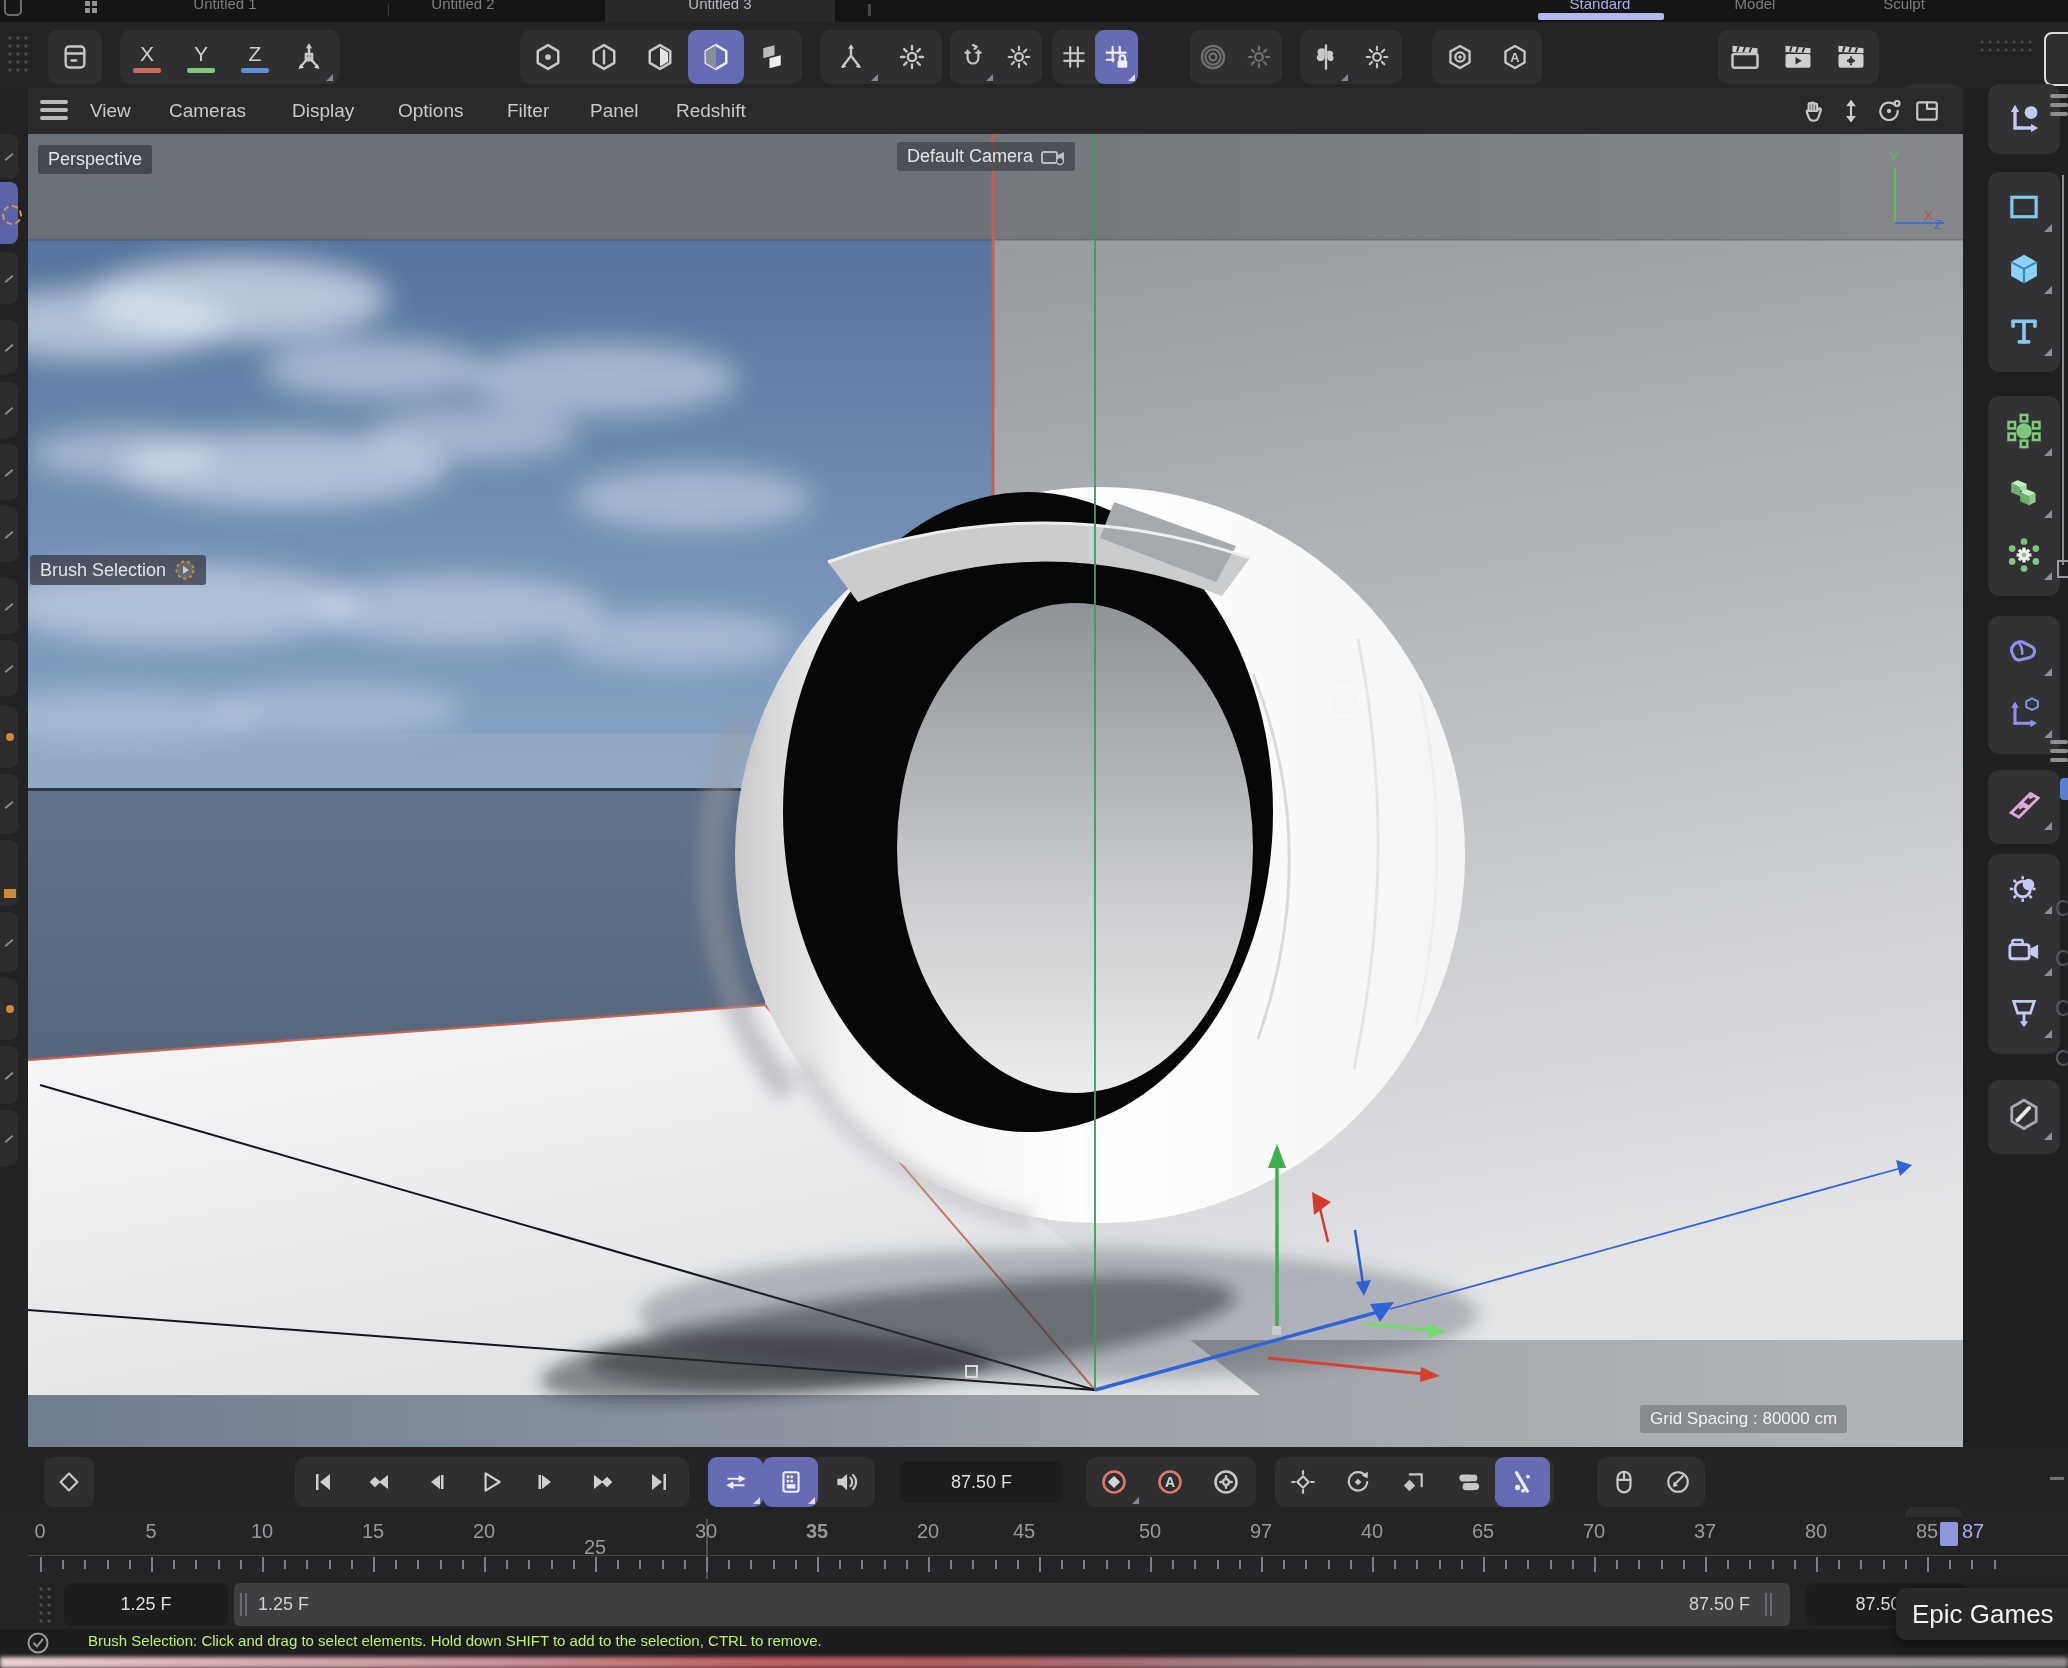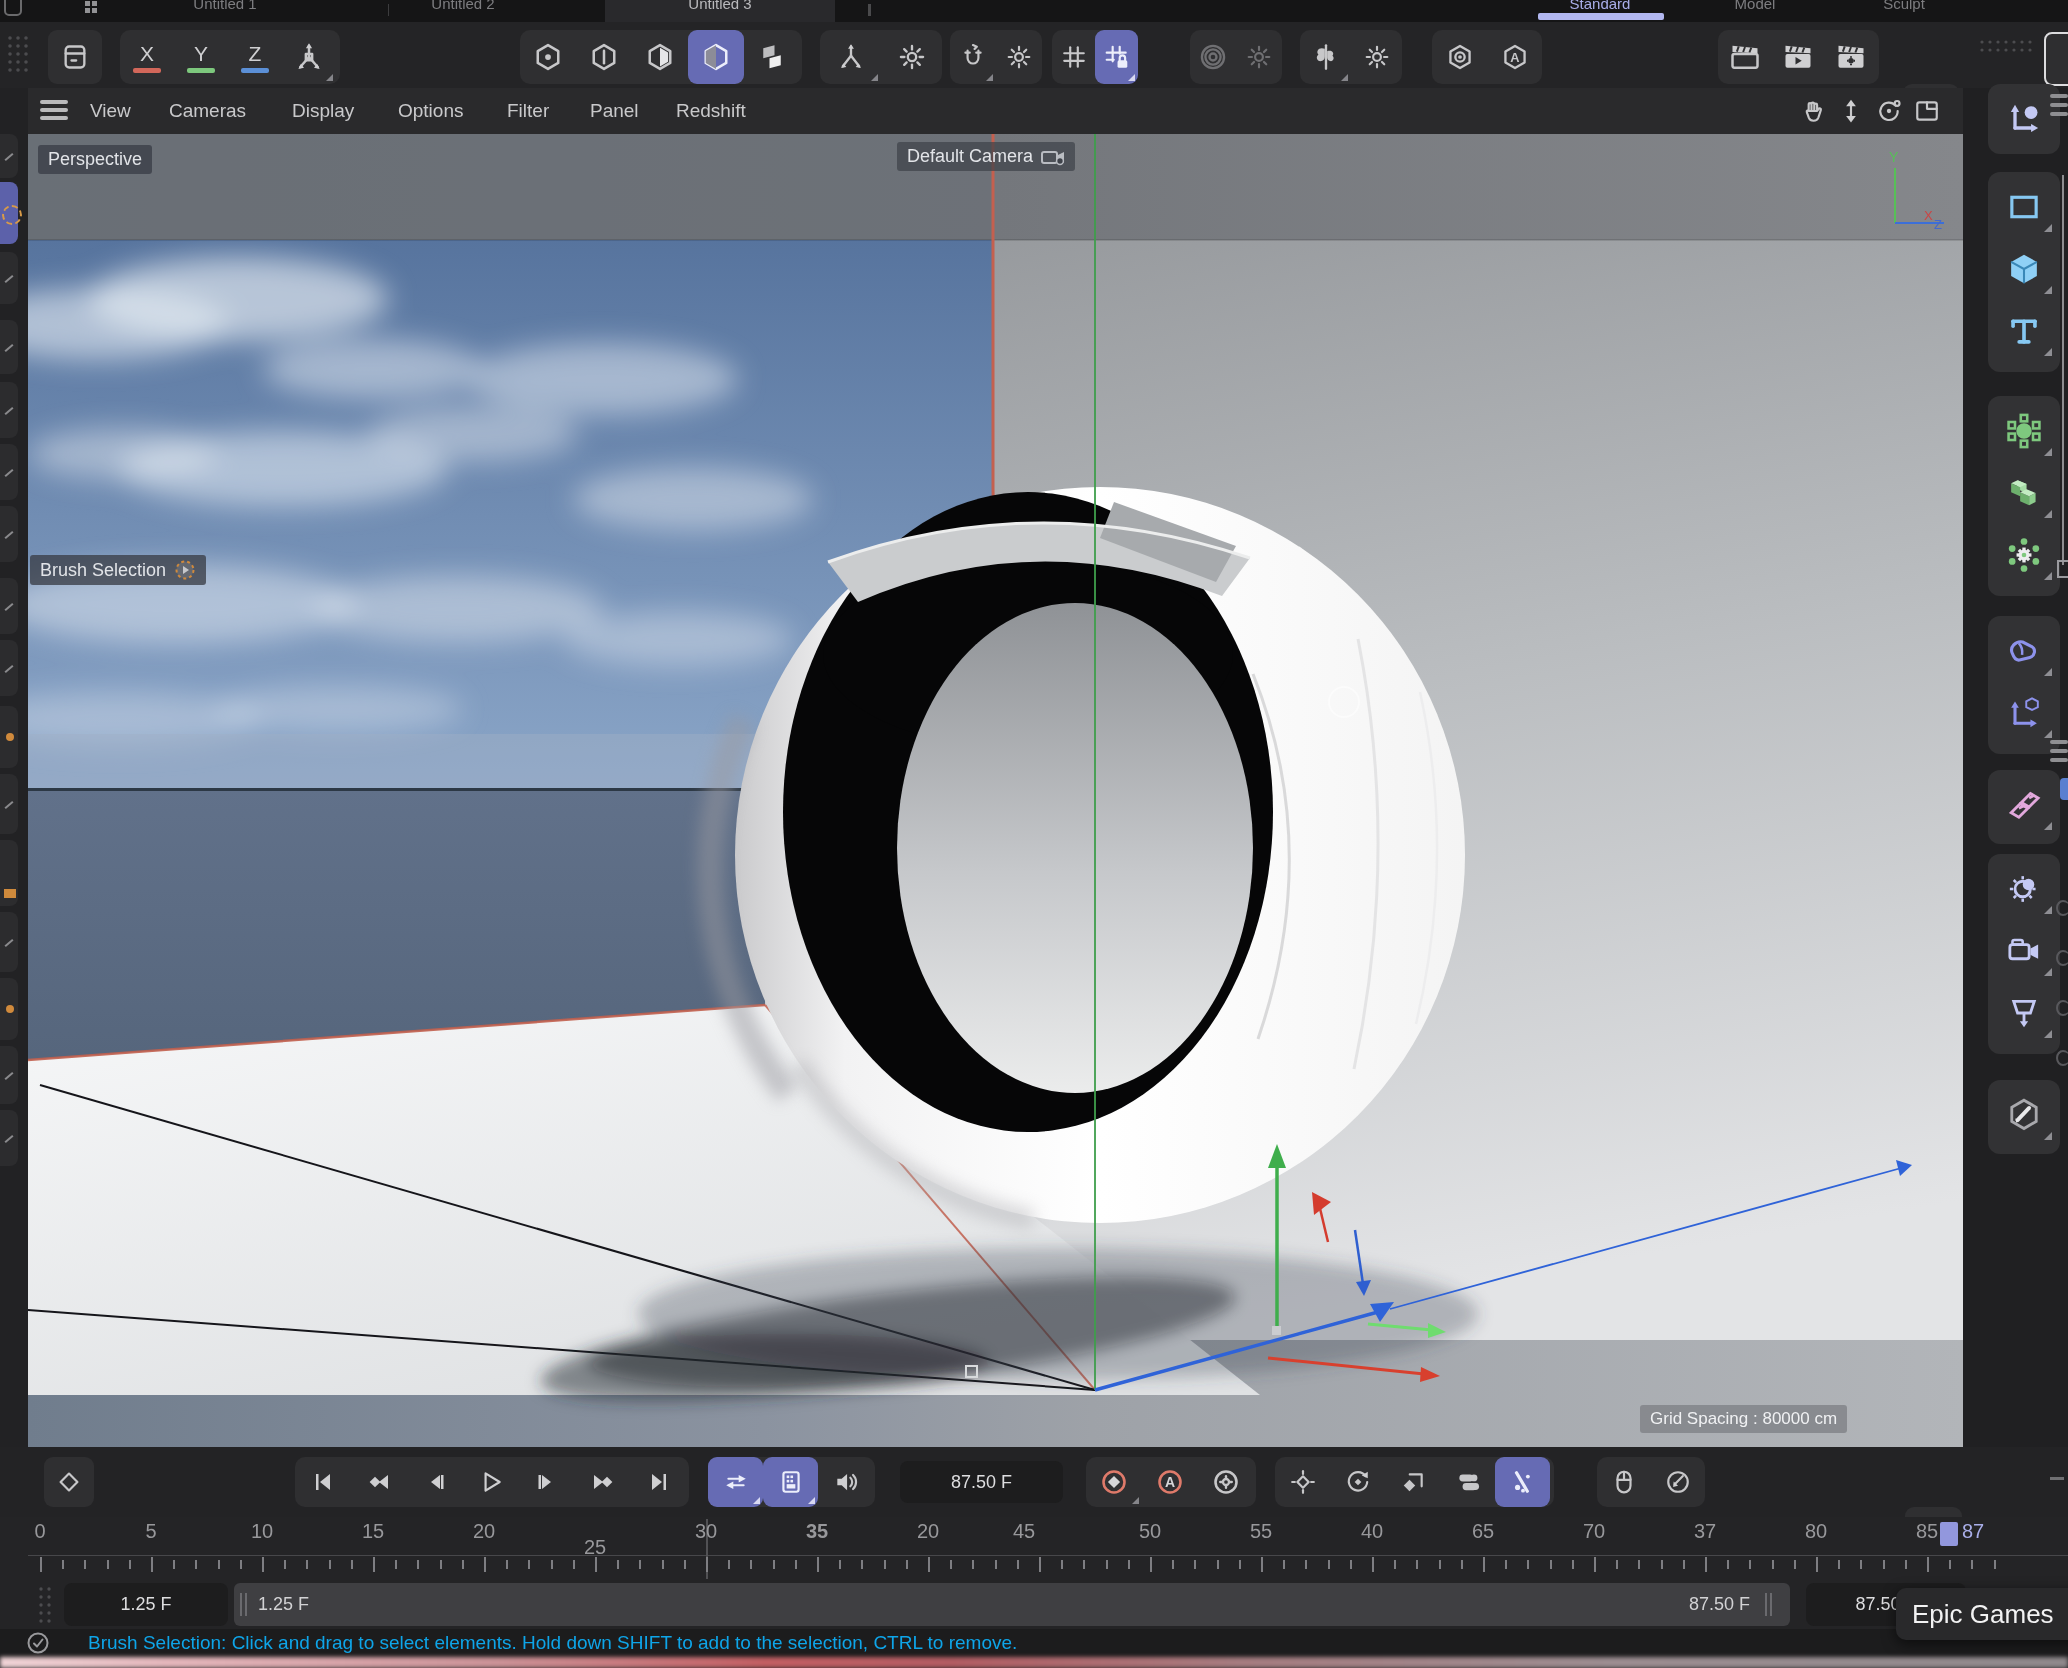--- a/index.html
+++ b/index.html
@@ -961,21 +961,21 @@
       <div class="rulnum" style="left: 131px; top: 3px;">5</div>
       <div class="rulnum" style="left: 242px; top: 3px;">10</div>
       <div class="rulnum" style="left: 353px; top: 3px;">15</div>
       <div class="rulnum" style="left: 464px; top: 3px;">20</div>
       <div class="rulnum" style="left: 575px; top: 19px;">25</div>
       <div class="rulnum" style="left: 686px; top: 3px;">30</div>
       <div class="rulnum" style="left: 797px; top: 3px; font-weight: bold;">35</div>
       <div class="rulnum" style="left: 908px; top: 3px;">20</div>
       <div class="rulnum" style="left: 1004px; top: 3px;">45</div>
       <div class="rulnum" style="left: 1130px; top: 3px;">50</div>
-      <div class="rulnum" style="left: 1241px; top: 3px;">55</div>
+      <div class="rulnum" style="left: 1241px; top: 3px;">97</div>
       <div class="rulnum" style="left: 1352px; top: 3px;">40</div>
       <div class="rulnum" style="left: 1463px; top: 3px;">65</div>
       <div class="rulnum" style="left: 1574px; top: 3px;">70</div>
       <div class="rulnum" style="left: 1685px; top: 3px;">37</div>
       <div class="rulnum" style="left: 1796px; top: 3px;">80</div>
       <div class="rulnum" style="left: 1907px; top: 3px;">85</div>
       <div class="tick" style="left: 40px; top: 40px; height: 15px;"></div>
       <div class="tick" style="left: 62.2px; top: 43px; height: 9px;"></div>
       <div class="tick" style="left: 84.4px; top: 43px; height: 9px;"></div>
       <div class="tick" style="left: 106.6px; top: 43px; height: 9px;"></div>
@@ -1095,21 +1095,21 @@
     <div class="field" style="left:1806px;top:3px;width:160px;height:43px;">
         <span>87.50 F</span>
       </div>
   </div>
 
   <div class="abs" style="left:0;top:1629px;width:2068px;height:28px;background:#1c1c1d;">
     <svg class="abs" style="left:26px;top:2px;" width="24" height="24" viewBox="0 0 24 24">
         <circle cx="12" cy="12" r="9.5" fill="none" stroke="#9a9a9d" stroke-width="2"></circle>
         <polyline points="8,12.5 11,15.5 16.5,8.5" fill="none" stroke="#9a9a9d" stroke-width="2" stroke-linecap="round" stroke-linejoin="round"></polyline>
       </svg>
-    <div class="abs" style="left:88px;top:3px;font-size:19px;color:#0ea5e9;white-space:nowrap;">Brush Selection: Click and drag to select elements. Hold down SHIFT to add to the selection, CTRL to remove.</div>
+    <div class="abs" style="left:88px;top:3px;font-size:15px;color:#bef264;white-space:nowrap;">Brush Selection: Click and drag to select elements. Hold down SHIFT to add to the selection, CTRL to remove.</div>
   </div>
 
   <div class="abs" style="left:0;top:1657px;width:2068px;height:11px;filter:blur(2px);background:linear-gradient(90deg,#efd3d6 0%,#e4b6bb 8%,#cb9297 24%,#c25e62 37%,#b25c62 46%,#a67c80 60%,#9c8d91 78%,#8f898c 100%);"></div>
 
   <div class="abs" style="left:1896px;top:1588px;width:180px;height:52px;background:#29292b;border-radius:10px;box-shadow:0 4px 14px rgba(0,0,0,0.55);display:flex;align-items:center;padding-left:16px;font-size:26px;color:#f2f2f3;z-index:50;">
     <span>Epic Games</span>
   </div>
 
 </div>
 

